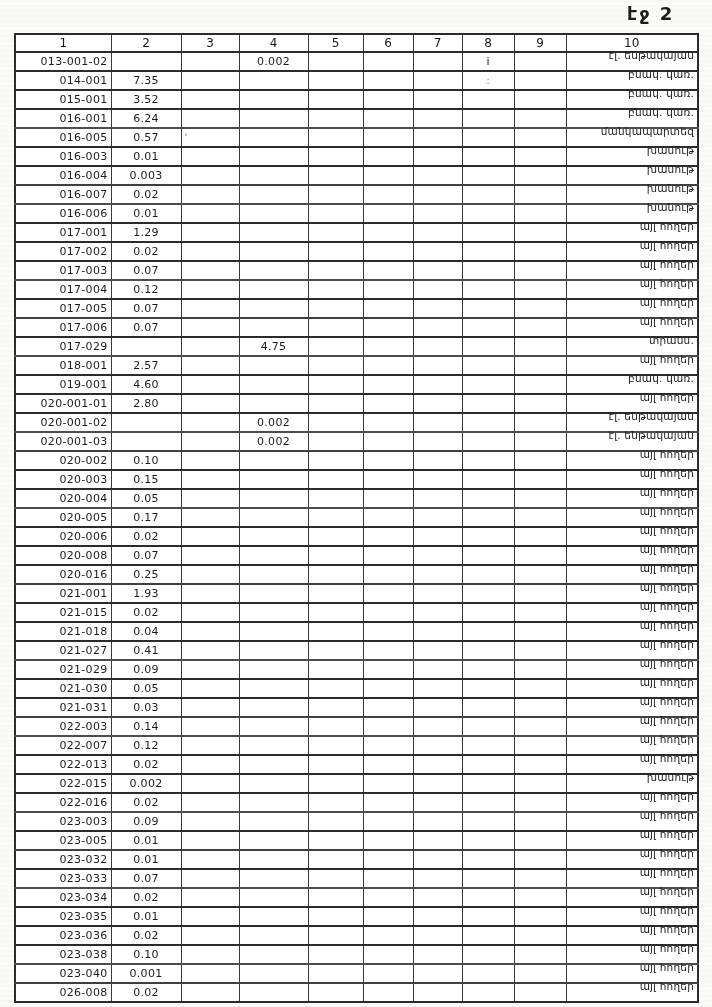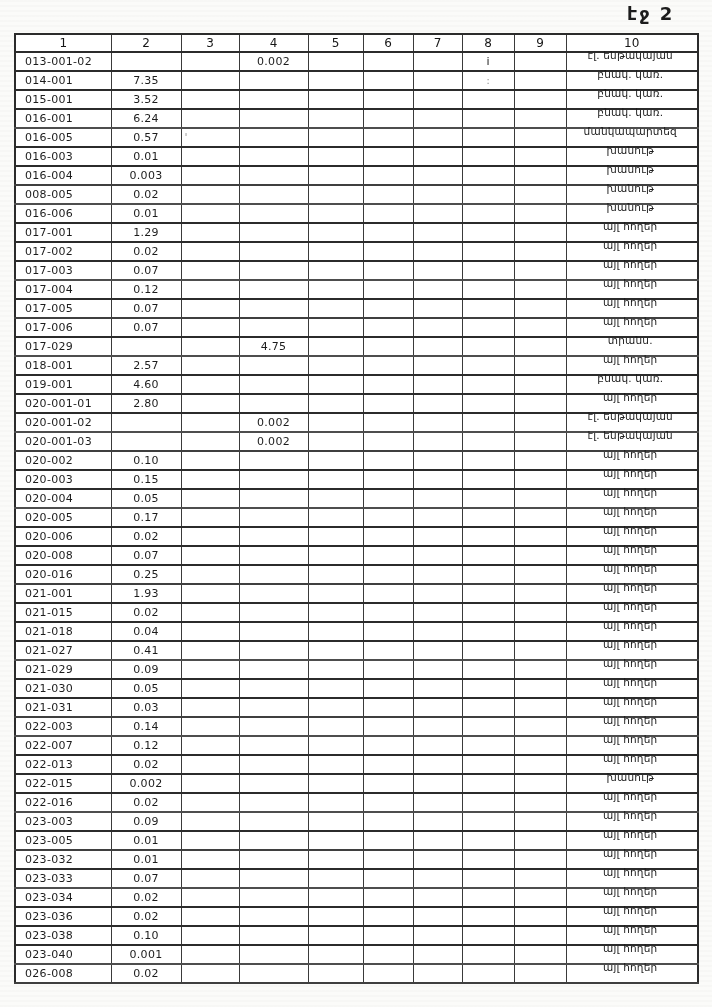--- a/index.html
+++ b/index.html
@@ -32,24 +32,24 @@
     border-bottom:2px solid var(--line);
     height:16px;line-height:16px;
     padding:0 3px;
     font-size:11px;
     white-space:nowrap;
     overflow:visible;
   }
   th{font-weight:400;font-size:12px;text-align:center;color:#161616;}
   tr:nth-child(4n) td{border-bottom-color:#4d4d4d;}
   tr:nth-child(7n) td{border-bottom-color:#3f3f3f;}
-  td.c1{text-align:left;padding-left:9px;letter-spacing:0.3px;}
+  td.c1{text-align:right;padding-left:1px;letter-spacing:0.3px;}
   td.c2,td.c4{text-align:center;letter-spacing:0.3px;}
   td.c8{text-align:center;}
-  td.c10{text-align:center;padding-left:0;text-decoration:underline;}
+  td.c10{text-align:right;padding-left:0;text-decoration:underline;}
   .use-label{
     position:relative;top:-6px;display:inline-block;
     font-size:10.5px;letter-spacing:0.2px;
   }
   .faint{color:#9a9a9a;}
 </style>
 </head>
 <body>
 
 <div class="page-label">էջ 2</div>
@@ -160,21 +160,21 @@
         <td class="c3"></td>
         <td class="c4"></td>
         <td class="c5"></td>
         <td class="c6"></td>
         <td class="c7"></td>
         <td class="c8"></td>
         <td class="c9"></td>
         <td class="c10"><span class="use-label">խանութ</span></td>
       </tr>
       <tr>
-        <td class="c1">008-005</td>
+        <td class="c1">016-007</td>
         <td class="c2">0.02</td>
         <td class="c3"></td>
         <td class="c4"></td>
         <td class="c5"></td>
         <td class="c6"></td>
         <td class="c7"></td>
         <td class="c8"></td>
         <td class="c9"></td>
         <td class="c10"><span class="use-label">խանութ</span></td>
       </tr>
@@ -606,20 +606,32 @@
         <td class="c5"></td>
         <td class="c6"></td>
         <td class="c7"></td>
         <td class="c8"></td>
         <td class="c9"></td>
         <td class="c10"><span class="use-label">այլ հողեր</span></td>
       </tr>
       <tr>
         <td class="c1">023-034</td>
         <td class="c2">0.02</td>
+        <td class="c3"></td>
+        <td class="c4"></td>
+        <td class="c5"></td>
+        <td class="c6"></td>
+        <td class="c7"></td>
+        <td class="c8"></td>
+        <td class="c9"></td>
+        <td class="c10"><span class="use-label">այլ հողեր</span></td>
+      </tr>
+      <tr>
+        <td class="c1">023-035</td>
+        <td class="c2">0.01</td>
         <td class="c3"></td>
         <td class="c4"></td>
         <td class="c5"></td>
         <td class="c6"></td>
         <td class="c7"></td>
         <td class="c8"></td>
         <td class="c9"></td>
         <td class="c10"><span class="use-label">այլ հողեր</span></td>
       </tr>
       <tr>

